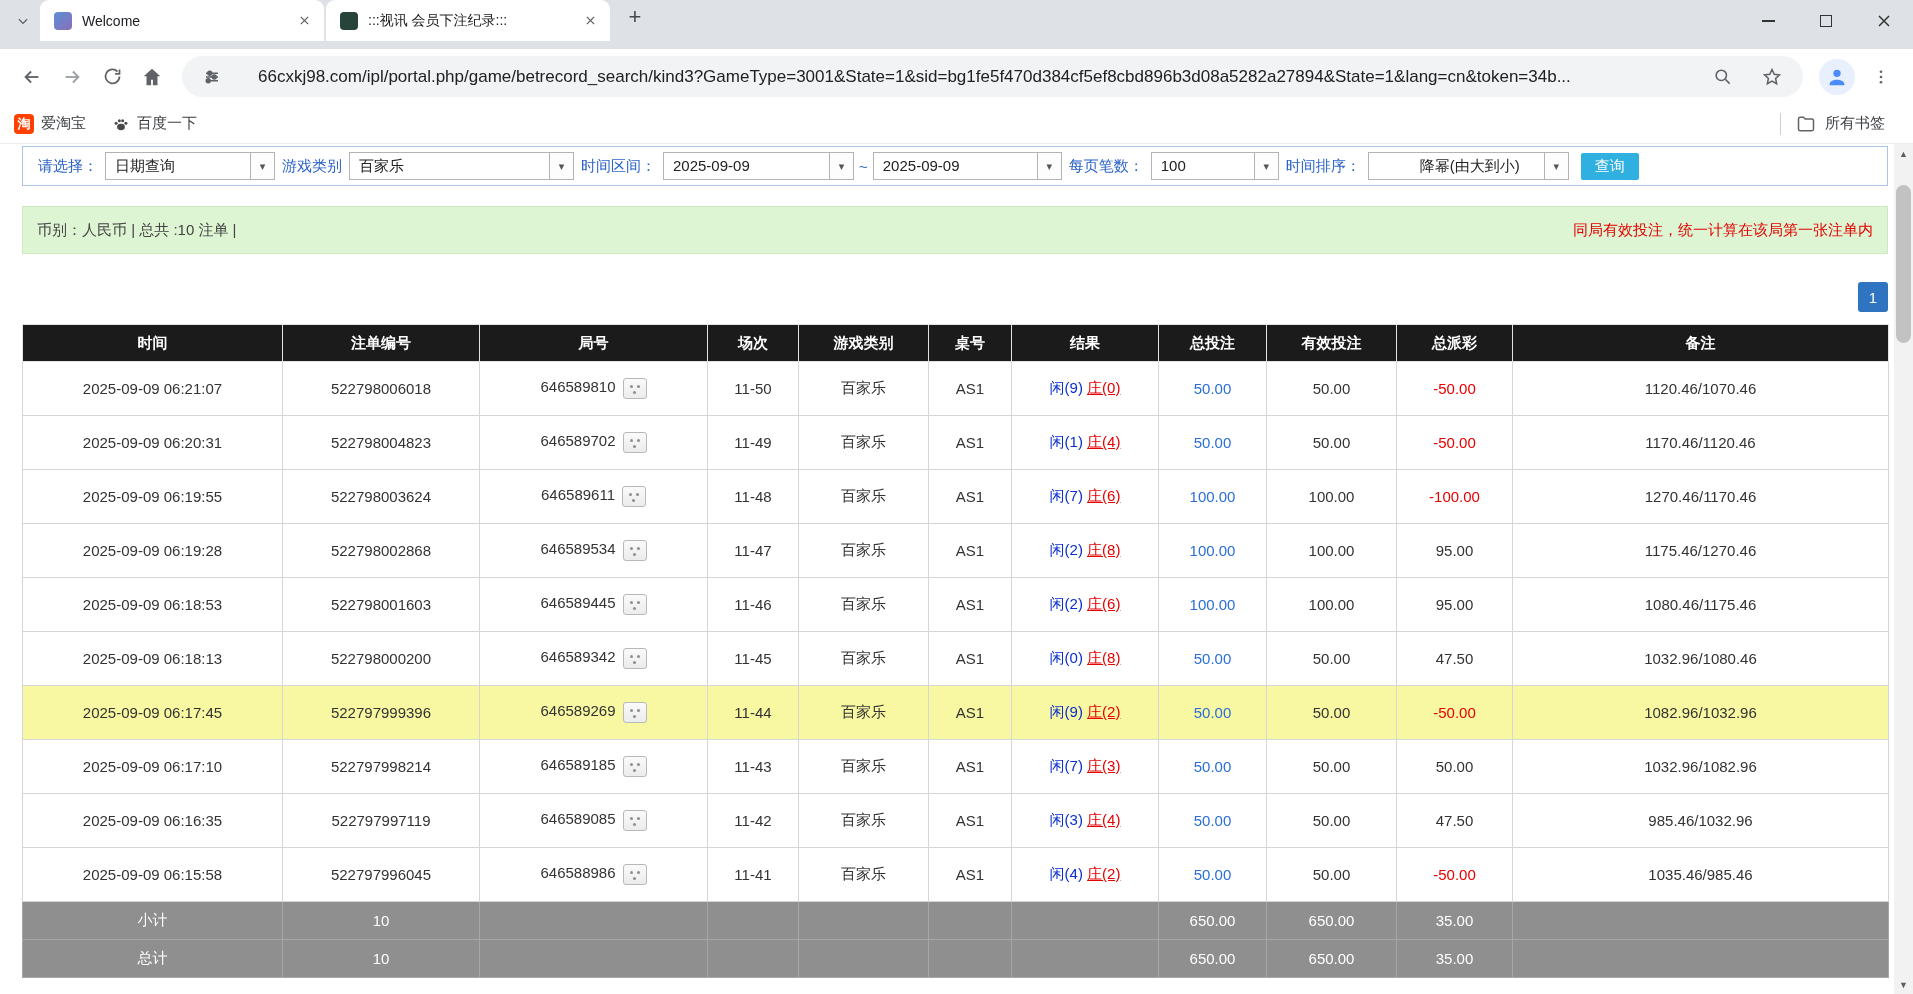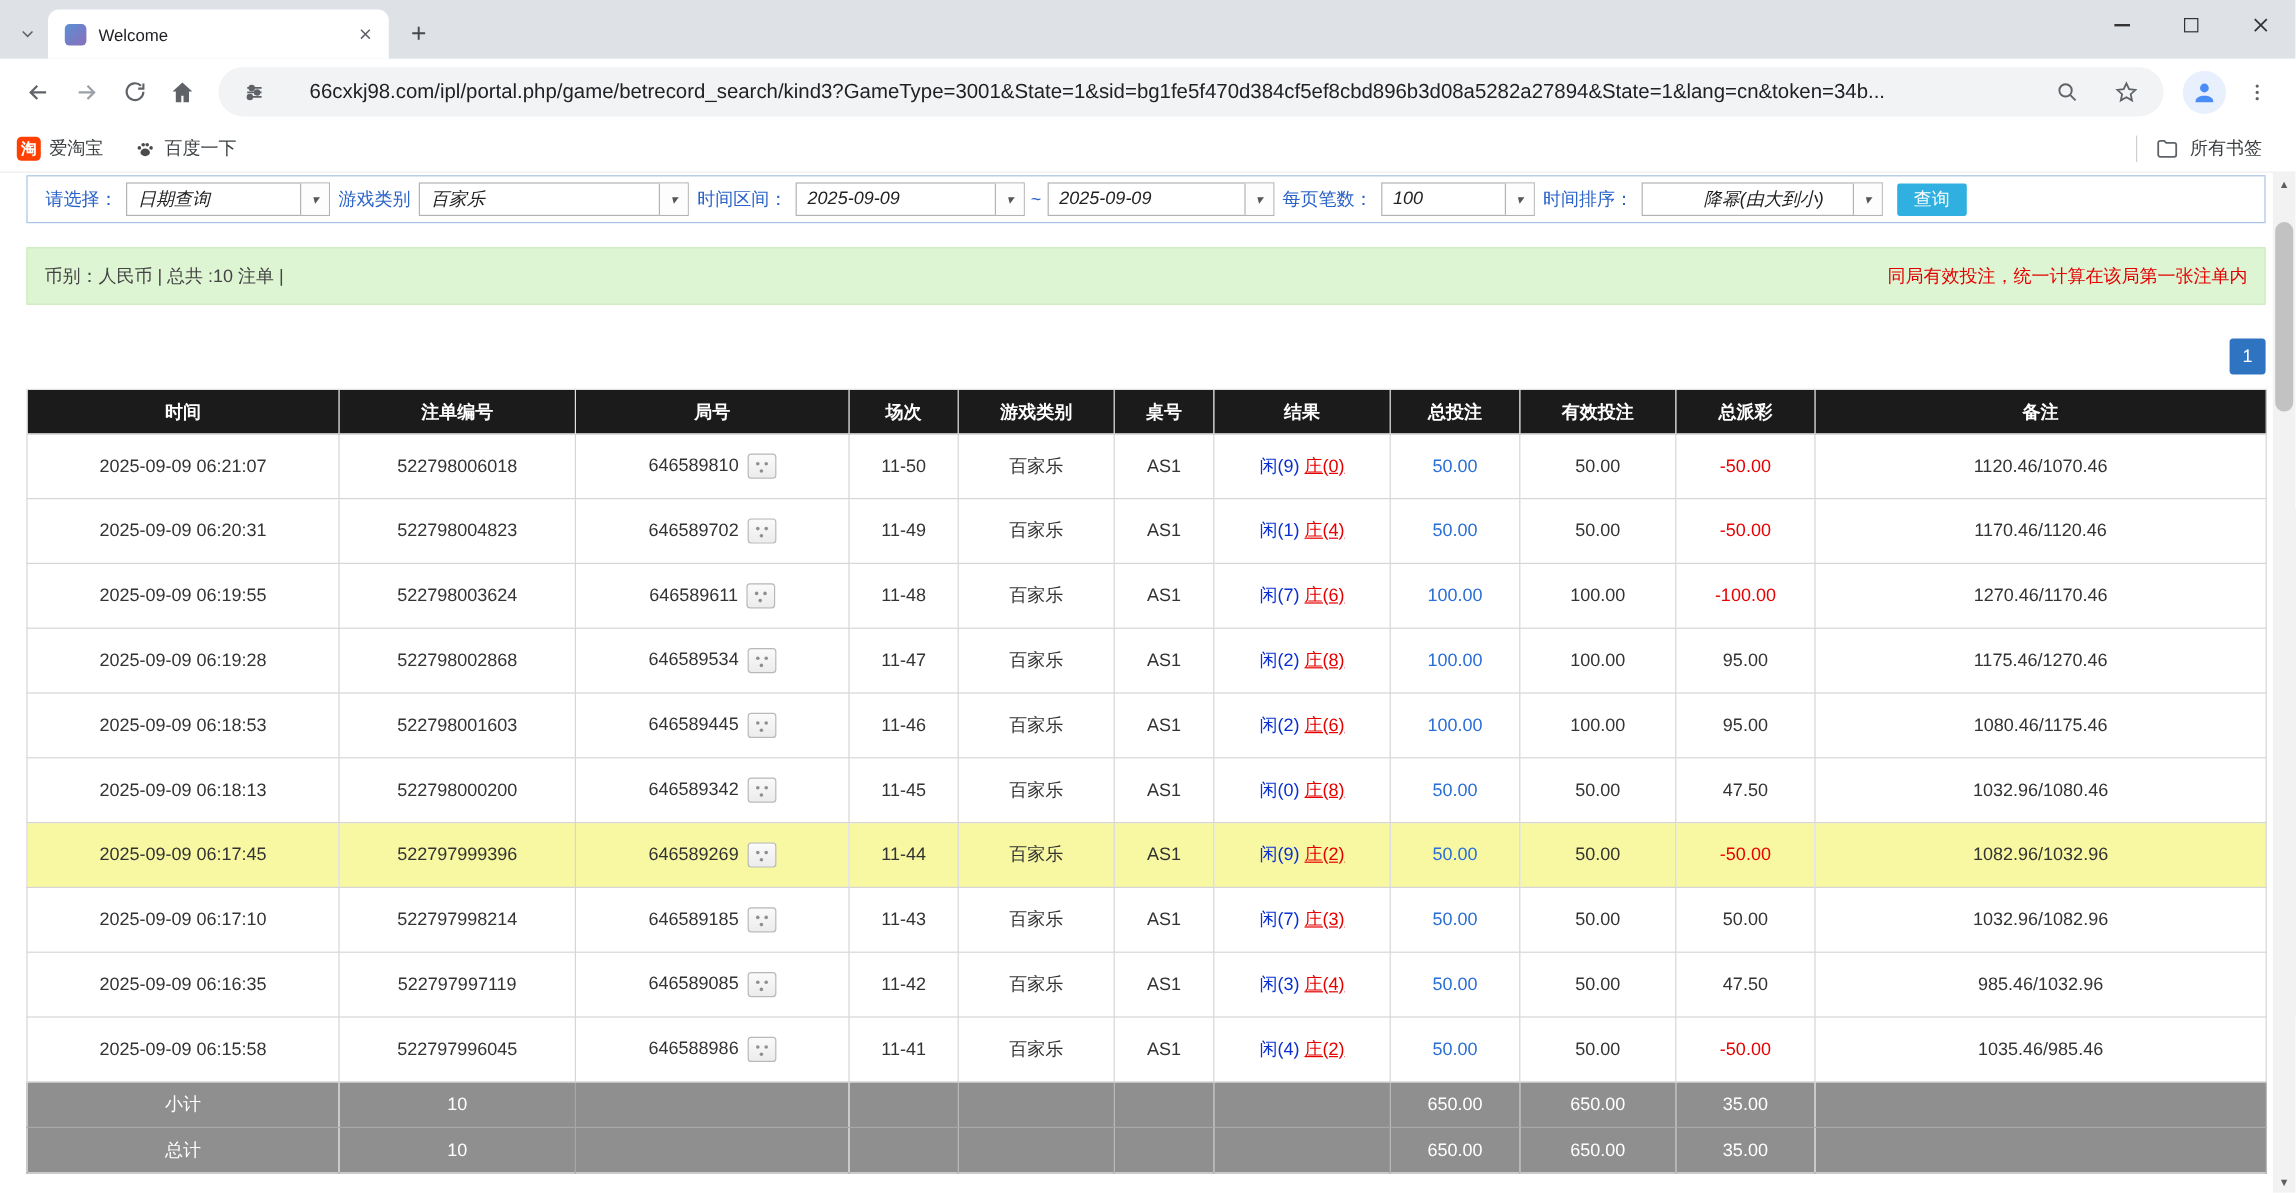--- a/index.html
+++ b/index.html
@@ -2,21 +2,21 @@
 <html><head>
 <meta charset="utf-8">
 <style>
   * { box-sizing: border-box; }
   html,body { margin:0; padding:0; }
   body {
     width:1913px; height:994px; overflow:hidden; position:relative;
     font-family:"Liberation Sans", sans-serif; background:#fff;
   }
   
-  .tabstrip { height:49px; background:#dee1e6; display:flex; align-items:flex-end; padding-left:6px; }
+  .tabstrip { height:49px; background:#dee1e6; display:flex; padding-left:6px; }
   .tab-search { width:34px; height:42px; display:flex; align-items:center; justify-content:center; }
   .tab { width:284px; height:41px; background:#fff; border-radius:9px 9px 0 0; display:flex; align-items:center; padding:0 10px; margin-right:2px; }
   .tab .favicon { width:18px; height:18px; border-radius:4px; margin:0 10px 0 4px; flex:0 0 auto; }
   .fav1 { background:linear-gradient(135deg,#5b8fd6,#8a6fb8); }
   .fav2 { background:#27443a; }
   .tab-title { font-size:14px; color:#202124; white-space:nowrap; overflow:hidden; text-overflow:ellipsis; flex:1; }
   .tab-close { width:20px; height:20px; display:flex; align-items:center; justify-content:center; border-radius:50%; margin-left:6px; flex:0 0 auto; }
   .newtab { width:34px; height:34px; margin:0 0 4px 6px; display:flex; align-items:center; justify-content:center; font-size:22px; color:#45494d; }
   .wincontrols { margin-left:auto; display:flex; height:49px; align-self:flex-start; }
   .wc { width:58px; height:42px; display:flex; align-items:center; justify-content:center; }
@@ -35,21 +35,21 @@
   .taobao-i { width:20px; height:20px; background:#ff4000; border-radius:4px; color:#fff; font-size:13px; font-weight:bold; display:flex; align-items:center; justify-content:center; }
   .bm-right { margin-left:auto; display:flex; align-items:center; gap:9px; padding-right:14px; }
   .bm-divider { width:1px; height:22px; background:#cfcfcf; margin-right:6px; }
 
   
   .page { position:absolute; top:144px; left:12px; width:1894px; height:850px; background:#fff; overflow:hidden; }
 
   .filter-bar { margin:2px 18px 0 10px; border:1px solid #a9c4e4; background:#fff; display:flex; align-items:center; padding:5px 8px; }
   .flabel { color:#2a63c8; font-size:15px; white-space:nowrap; padding:0 7px; }
   .tilde { color:#2a63c8; font-size:15px; padding:0 5px; }
-  .select { display:flex; align-items:stretch; border:1px solid #b3b3b3; background:#fff; height:28px;font-style:italic; }
+  .select { display:flex; align-items:stretch; border:1px solid #b3b3b3; background:#fff; height:28px; }
   .select .val { padding:4px 9px; font-size:15px; color:#222; white-space:nowrap; overflow:hidden; flex:1; }
   .select .arr { width:24px; border-left:1px solid #b3b3b3; display:flex; align-items:center; justify-content:center; color:#555; font-size:11px; background:#fdfdfd; }
   .w170{width:170px;} .w225{width:225px;} .w191{width:191px;} .w189{width:189px;} .w128{width:128px;} .w201{width:201px;padding-left:42px;}
   .btn-query { background:#30b0e0; color:#fff; font-size:15px; border:none; padding:4px 14px; margin-left:12px; border-radius:2px; height:27px; cursor:pointer; }
 
   .info-bar { margin:20px 18px 0 10px; height:48px; background:#def5d3; border:1px solid #cdeabf; display:flex; align-items:center; justify-content:space-between; padding:0 14px; font-size:15px; }
   .info-left { color:#444; }
   .info-right { color:#e30000; }
 
   .pagination { margin:28px 18px 12px 10px; display:flex; justify-content:flex-end; }
@@ -78,20 +78,29 @@
 
 <div class="tabstrip">
   <div class="tab-search">
     <svg width="14" height="14" viewBox="0 0 24 24" fill="none" stroke="#5f6368" stroke-width="2.2">
         <path d="M5 9l7 7 7-7"></path>
       </svg>
   </div>
   <div class="tab">
     <span class="favicon fav1"></span>
     <span class="tab-title">Welcome</span>
+    <span class="tab-close">
+      <svg width="11" height="11" viewBox="0 0 12 12" stroke="#5f6368" stroke-width="1.4">
+          <path d="M2 2l8 8M10 2l-8 8"></path>
+        </svg>
+    </span>
+  </div>
+  <div class="tab">
+    <span class="favicon fav2"></span>
+    <span class="tab-title">:::视讯 会员下注纪录:::</span>
     <span class="tab-close">
       <svg width="11" height="11" viewBox="0 0 12 12" stroke="#5f6368" stroke-width="1.4">
           <path d="M2 2l8 8M10 2l-8 8"></path>
         </svg>
     </span>
   </div>
   <div class="newtab">+</div>
   <div class="wincontrols">
     <div class="wc">
         <span class="min-i"></span>

